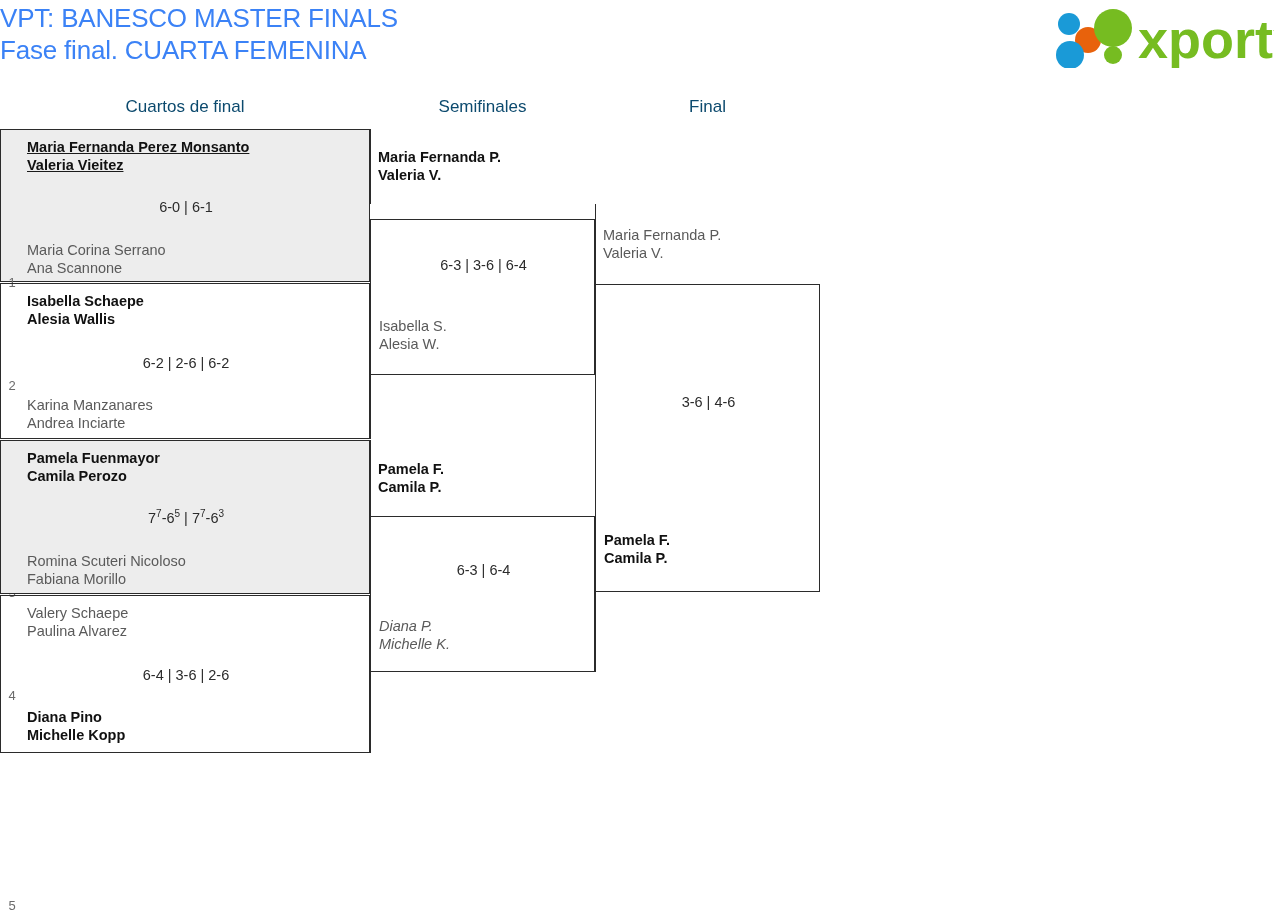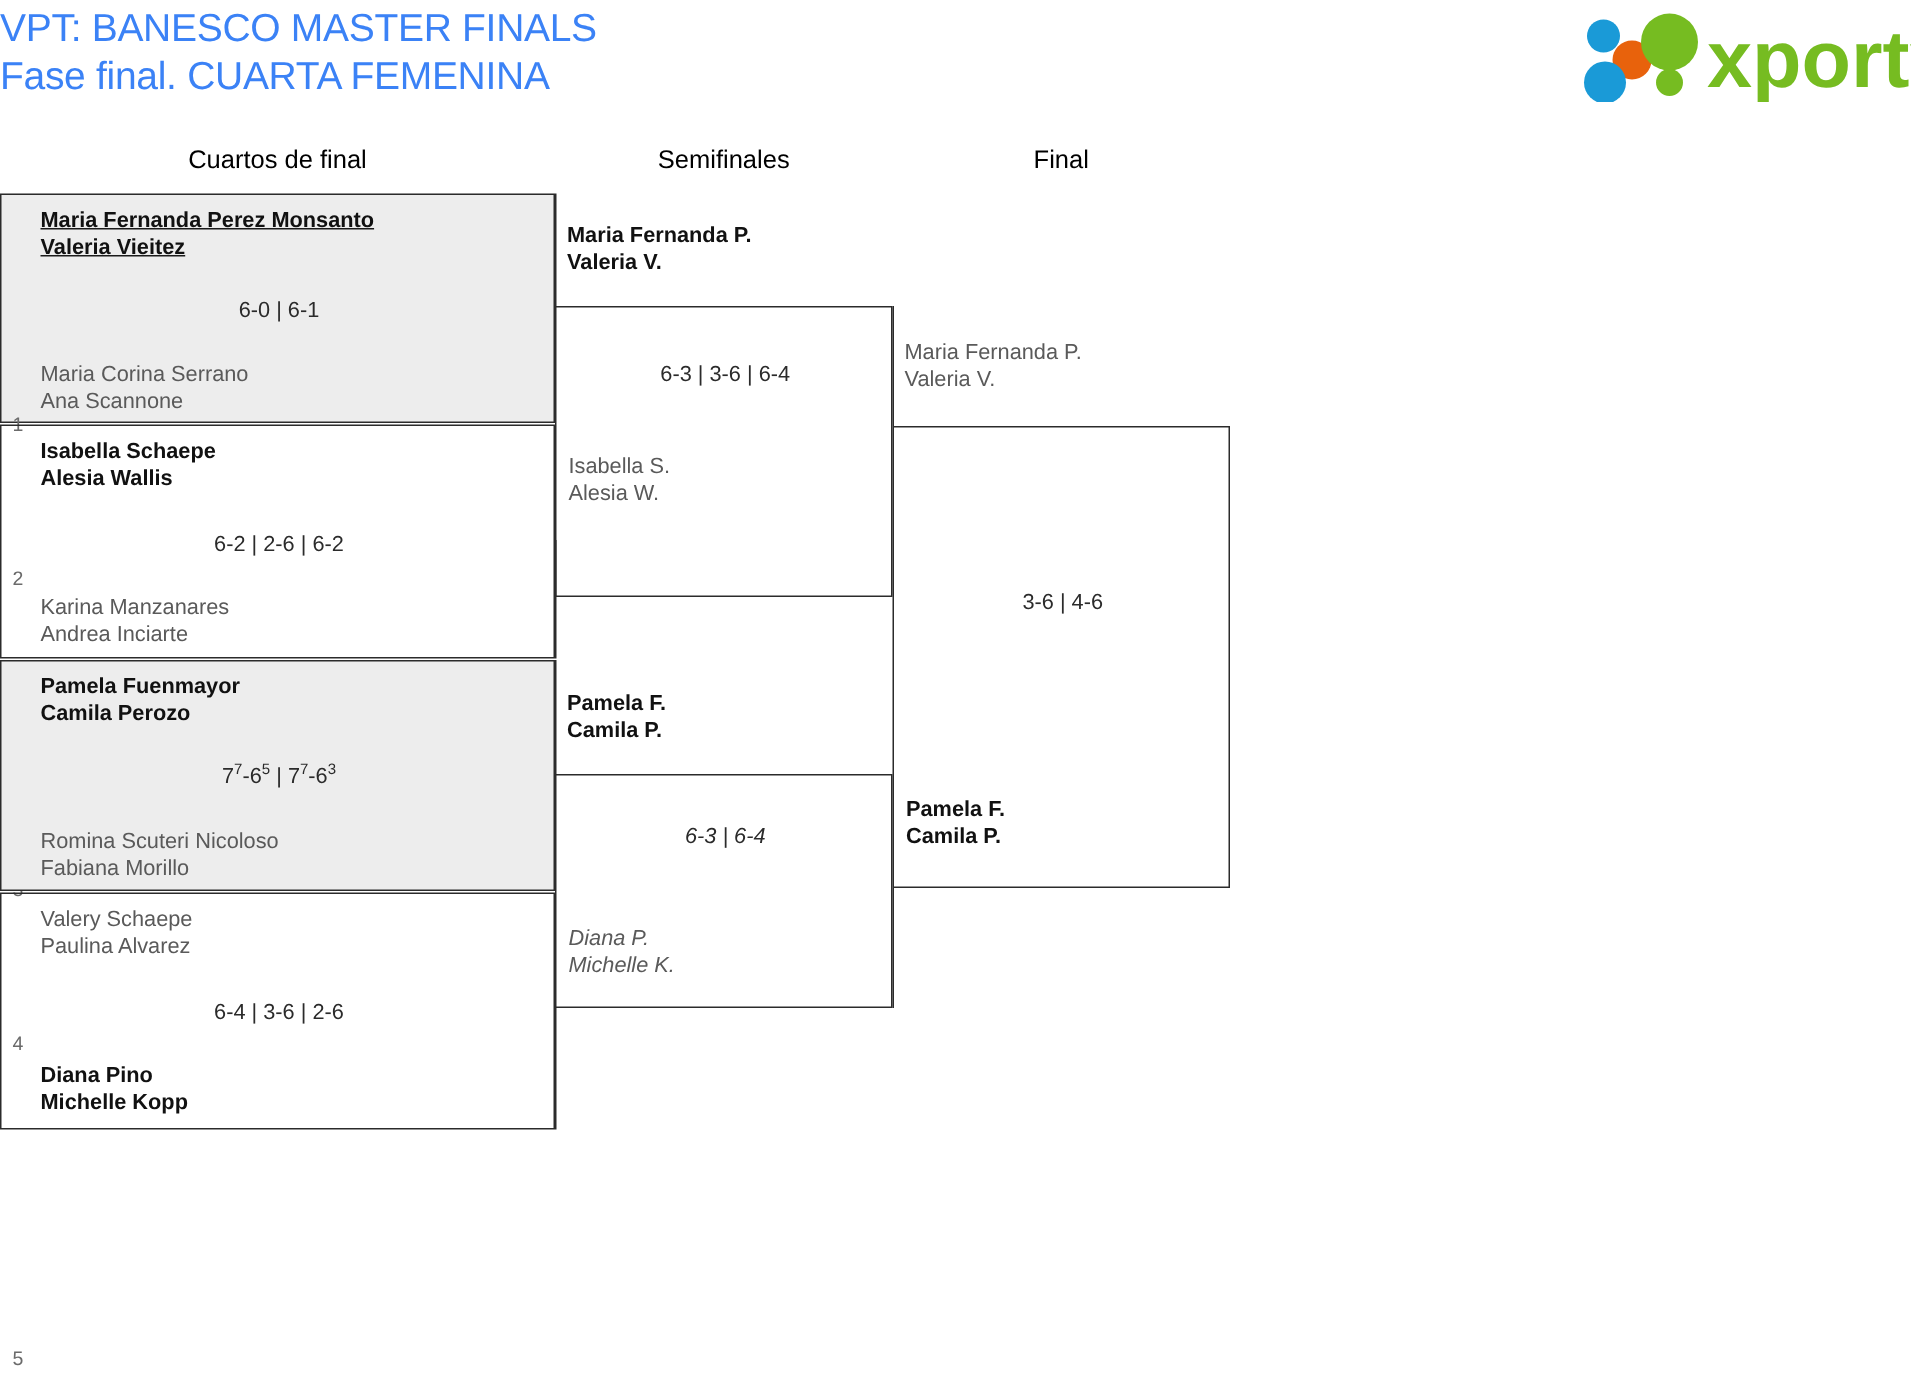--- a/index.html
+++ b/index.html
@@ -40,21 +40,21 @@
     width: 224px;
     height: 62px;
   }
   #brand-logo svg { display: block; }
 
   
   .round-header {
     position: absolute;
     font-size: 17px;
     font-weight: 400;
-    color: #000000;
+    color: #0c4a6e;
     text-align: center;
     white-space: nowrap;
     line-height: 20px;
   }
   #round-header-0 { left: 0px;   top: 97px; width: 370px; }
   #round-header-1 { left: 370px; top: 97px; width: 225px; }
   #round-header-2 { left: 595px; top: 97px; width: 225px; }
 
   
   .match {
@@ -210,36 +210,36 @@
     <div class="name-line">Michelle Kopp</div>
   </div>
 </div>
 
 <div class="match r2" style="top:148px; height:40px;">
   <div class="team winner" style="top:0px;">
     <div class="name-line">Maria Fernanda P.</div>
     <div class="name-line">Valeria V.</div>
   </div>
 </div>
-<div class="match r2 bordered" style="top:204px; height:194px;">
+<div class="match r2 bordered" style="top:219px; height:156px;">
   <div class="score" style="top:36px;">6-3 | 3-6 | 6-4</div>
   <div class="team" style="top:97px;">
     <div class="name-line">Isabella S.</div>
     <div class="name-line">Alesia W.</div>
   </div>
 </div>
 
 <div class="match r2" style="top:460px; height:40px;">
   <div class="team winner" style="top:0px;">
     <div class="name-line">Pamela F.</div>
     <div class="name-line">Camila P.</div>
   </div>
 </div>
 <div class="match r2 bordered" style="top:516px; height:156px;">
-  <div class="score" style="top:32px;font-style:italic;">6-3 | 6-4</div>
+  <div class="score" style="top:44px;">6-3 | 6-4</div>
   <div class="team" style="top:100px;font-style:italic;">
     <div class="name-line">Diana P.</div>
     <div class="name-line">Michelle K.</div>
   </div>
 </div>
 
 <div class="match r3" style="top:226px; height:40px;">
   <div class="team" style="top:0px;">
     <div class="name-line">Maria Fernanda P.</div>
     <div class="name-line">Valeria V.</div>

